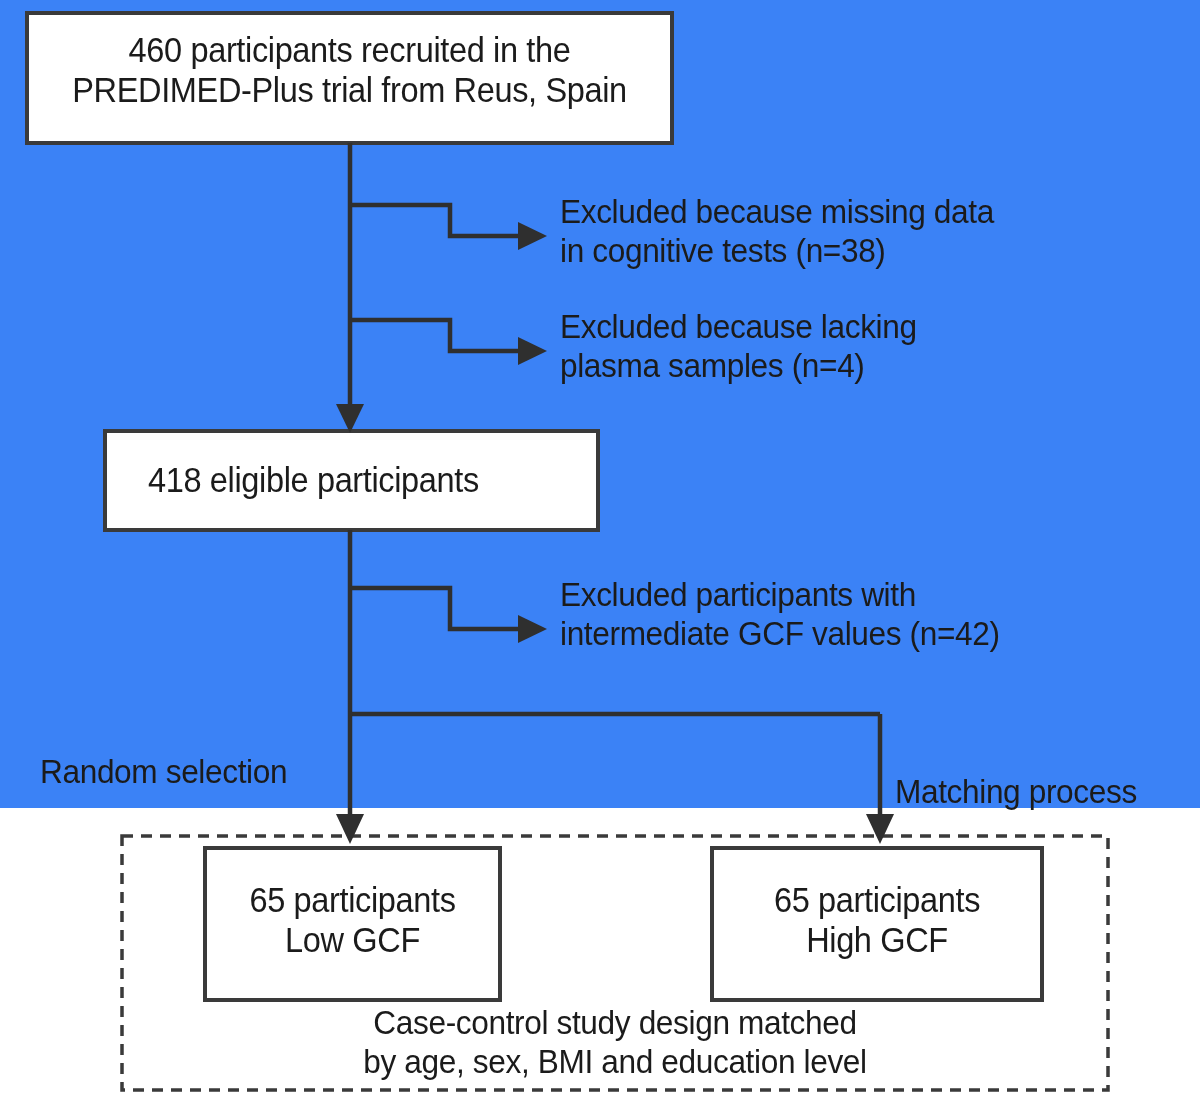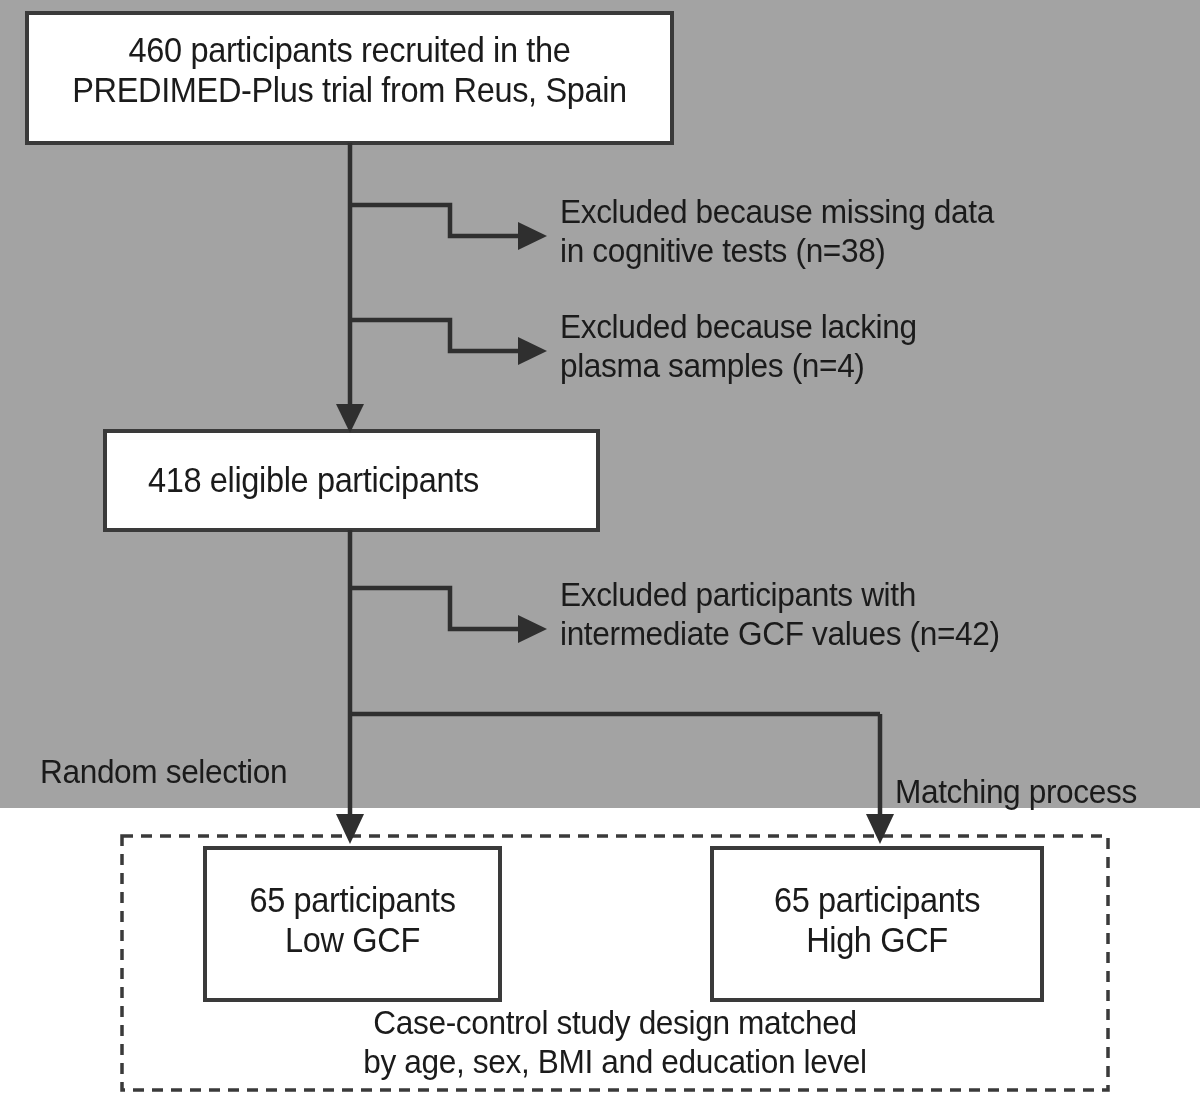--- a/index.html
+++ b/index.html
@@ -11,21 +11,21 @@
   body {
     width: 1200px;
     height: 1116px;
     font-family: "Liberation Sans", sans-serif;
     overflow: hidden;
   }
   #flow-root {
     position: relative;
     width: 1200px;
     height: 808px;
-    background: #a3a3a3;
+    background: #3b82f6;
   }
   svg#flow-svg {
     position: absolute;
     inset: 0;
     width: 1200px;
     height: 1116px;
     display: block;
   }
   .box-rect {
     fill: #ffffff;

